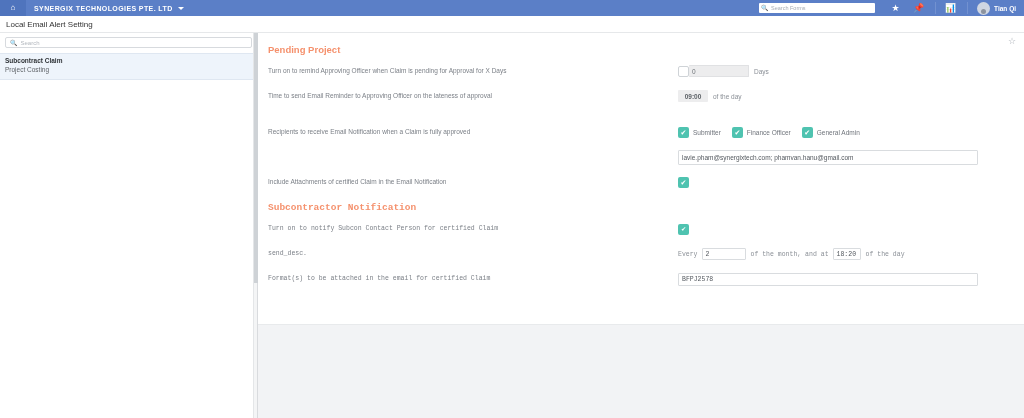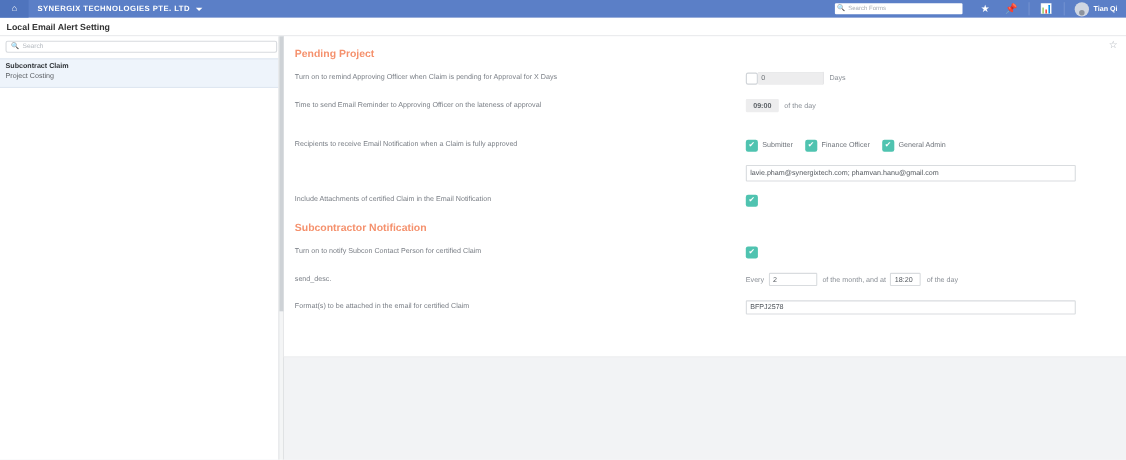--- a/index.html
+++ b/index.html
@@ -77,21 +77,21 @@
   .username { font-size: 6.5px; font-weight: bold; color: #ffffff; margin-right: 2px; white-space: nowrap; }
 
   
   .page-title-bar {
     height: 17px;
     background: #ffffff;
     display: flex; align-items: center;
     padding-left: 6px;
     border-bottom: 1px solid #e6e8ea;
   }
-  .page-title { font-size: 8px; font-weight: bold; color: #333333; }
+  .page-title { font-size: 8px; font-weight: normal; color: #333333; }
 
   
   .main {
     display: flex;
     height: 385px;
     background: #f2f3f5;
   }
   .sidebar {
     width: 258px;
     background: #ffffff;
@@ -145,21 +145,21 @@
   }
   .section-head {
     font-size: 9.5px;
     font-weight: bold;
     color: #f5916d;
     padding-left: 10px;
     margin: 0;
   }
   .sec1 { padding-top: 11px; }
   .sec2 { padding-top: 11px; }
-  .sec3 { padding-top: 11px; }
+  .sec3 { padding-top: 11px; font-family: Liberation Mono, monospace; }
 
   .row {
     display: flex;
     align-items: center;
     padding-left: 10px;
     padding-right: 20px;
     min-height: 18px;
   }
   .row .label {
     font-size: 6.5px;

